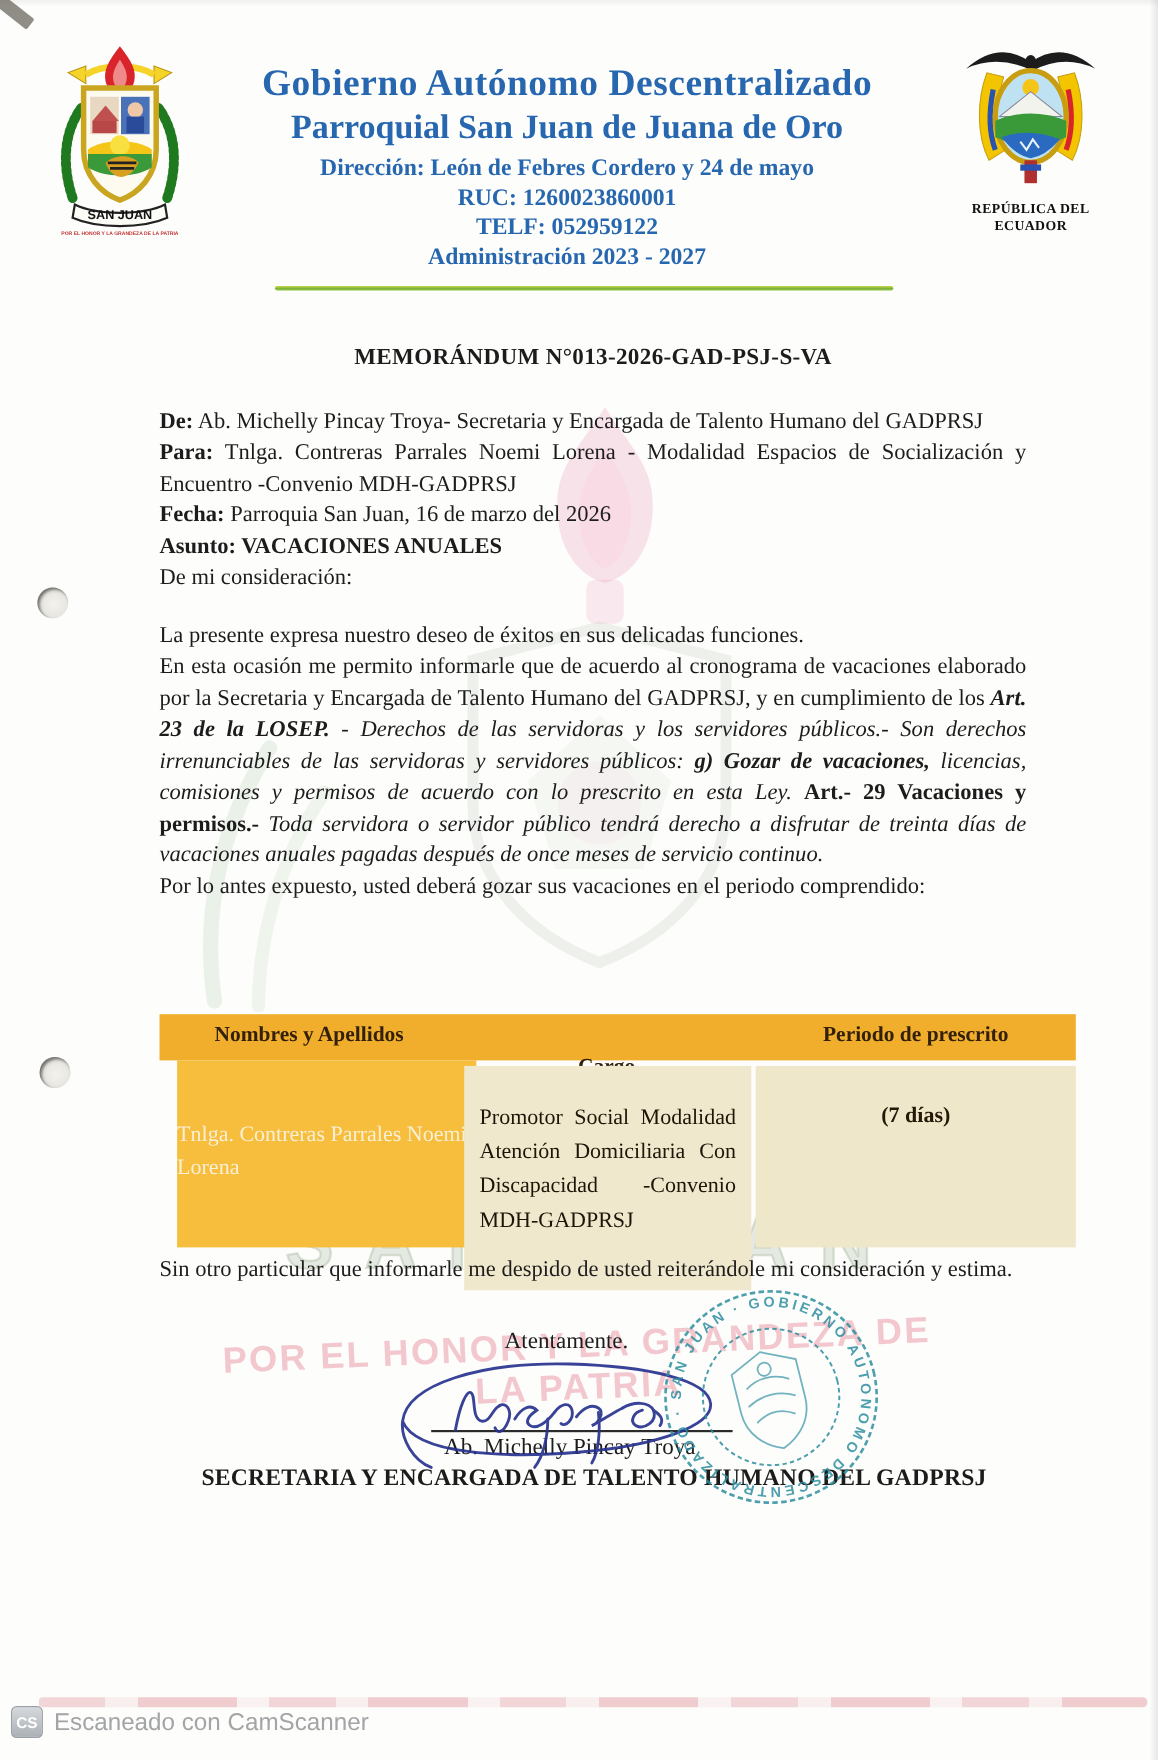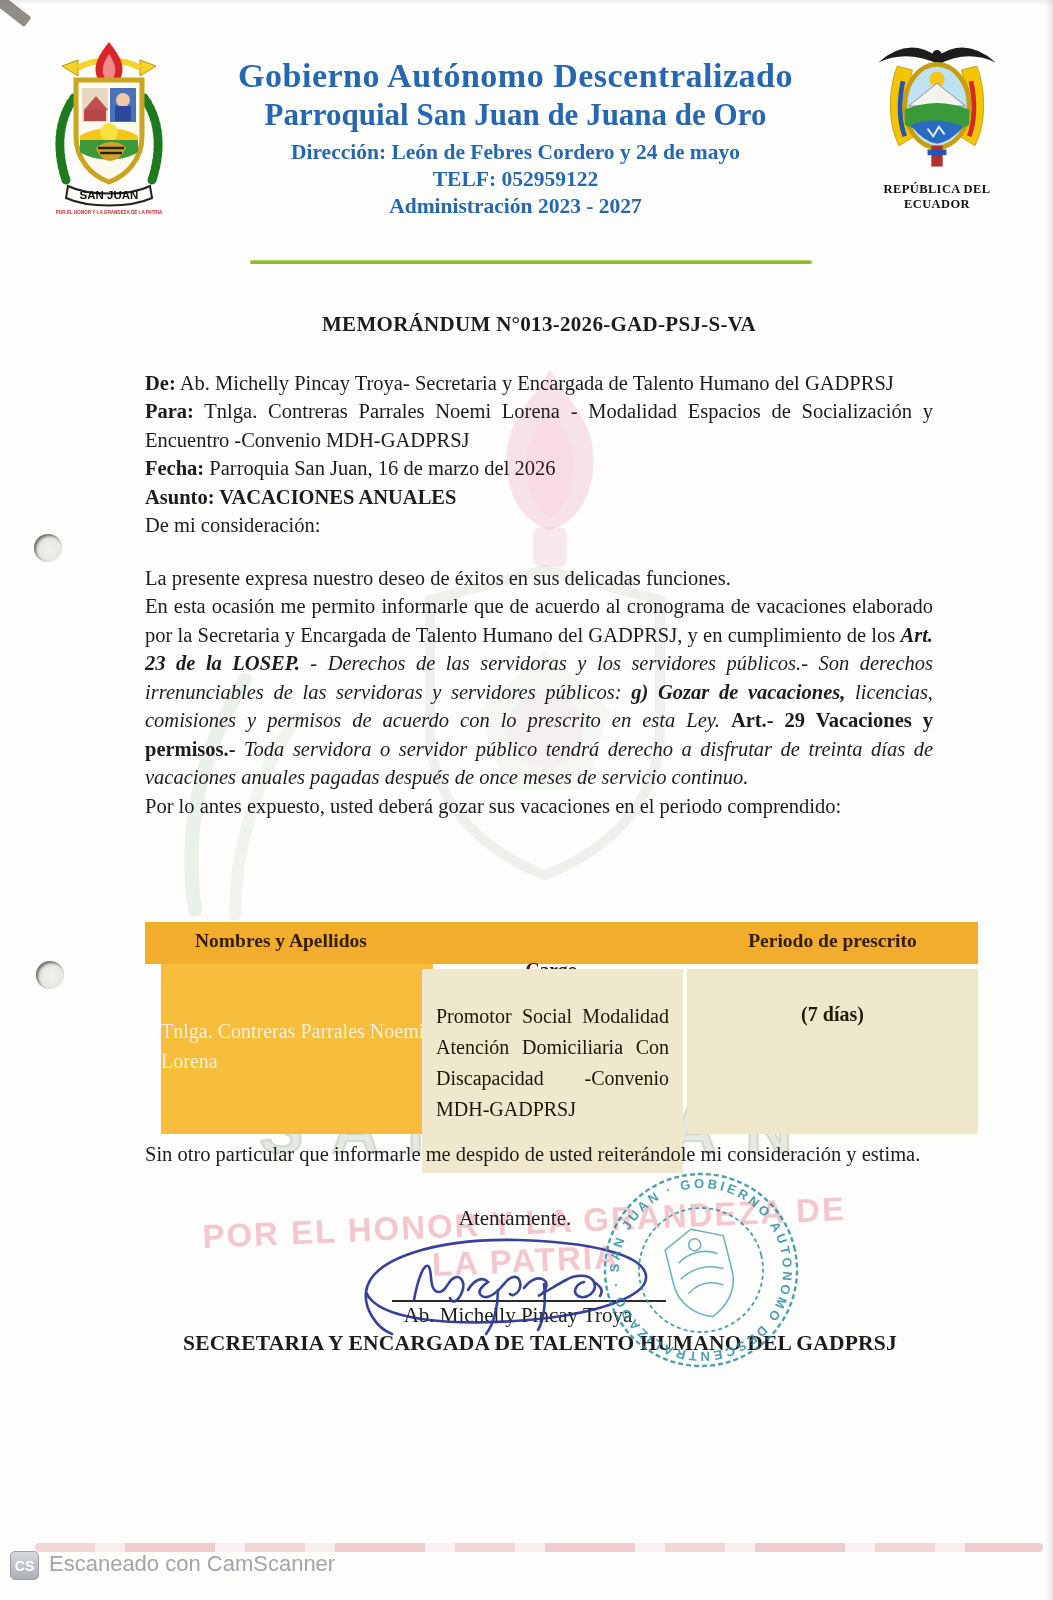--- a/index.html
+++ b/index.html
@@ -94,21 +94,21 @@
   .wm-motto{left:190px;top:1204px;width:670px;text-align:center;
     font-family:"Liberation Sans",sans-serif;font-weight:bold;font-size:33px;
     letter-spacing:2px;color:rgba(233,141,157,.48);transform:rotate(-2.5deg);}
 
   
   .pink-smudge{position:absolute;left:35px;top:1543px;width:1008px;height:9px;z-index:2;
     background:repeating-linear-gradient(90deg,
       rgba(214,110,120,.28) 0 60px, rgba(214,110,120,.10) 60px 90px,
       rgba(214,110,120,.34) 90px 180px, rgba(214,110,120,.08) 180px 210px);
     border-radius:4px;}
-  .scan-footer{position:absolute;left:10px;top:1551px;display:flex;
+  .scan-footer{position:absolute;left:10px;top:1551px;display:flex;align-items:center;
     gap:10px;z-index:3;font-family:"Liberation Sans",sans-serif;}
   .cs-badge{width:27px;height:27px;border-radius:5px;
     background:linear-gradient(to bottom,#d6d9dc,#aab0b5);
     border:1px solid #9aa0a5;color:#ffffff;font-weight:bold;font-size:14px;
     display:flex;align-items:center;justify-content:center;}
   .cs-text{color:#a2a4a6;font-size:22px;}
 </style>
 </head>
 <body>
 
@@ -163,20 +163,21 @@
     <path d="M20 146 C40 156 82 156 102 146 L104 158 C82 168 40 168 18 158 Z" fill="#fdfdf8" stroke="#222" stroke-width="2"></path>
     <text x="61" y="159" text-anchor="middle" font-family="Liberation Sans, sans-serif" font-size="11.5" font-weight="bold" fill="#111">SAN JUAN</text>
 
     <text x="61" y="174" text-anchor="middle" font-family="Liberation Sans, sans-serif" font-size="4.6" font-weight="bold" fill="#c03030">POR EL HONOR Y LA GRANDEZA DE LA PATRIA</text>
   </svg>
 
   <div class="head-center">
     <div class="head-line1">Gobierno Autónomo Descentralizado</div>
     <div class="head-line2">Parroquial San Juan de Juana de Oro</div>
     <div class="head-line3">Dirección: León de Febres Cordero y 24 de mayo</div>
+    <div class="head-line4">RUC: 1260023860001</div>
     <div class="head-line5">TELF: 052959122</div>
     <div class="head-line6">Administración 2023 - 2027</div>
   </div>
   <div class="green-rule"></div>
 
   <div class="seal-right">
     <svg width="160" height="142" viewBox="0 0 160 150">
 
       <path d="M18 30 Q50 2 80 24 Q110 2 142 30 Q112 16 82 32 Q48 16 18 30 Z" fill="#1c1c1c"></path>
       <circle cx="80" cy="22" r="5" fill="#1c1c1c"></circle>

